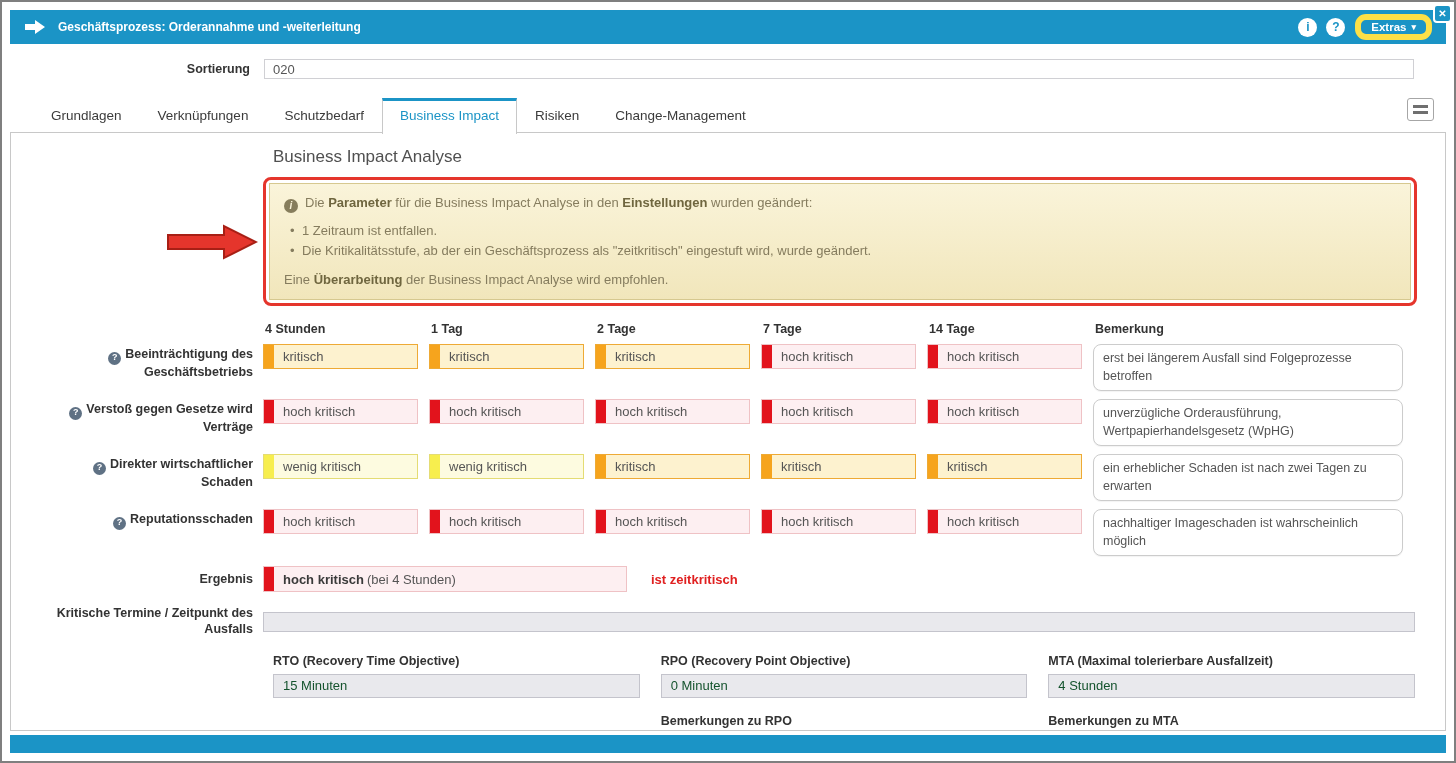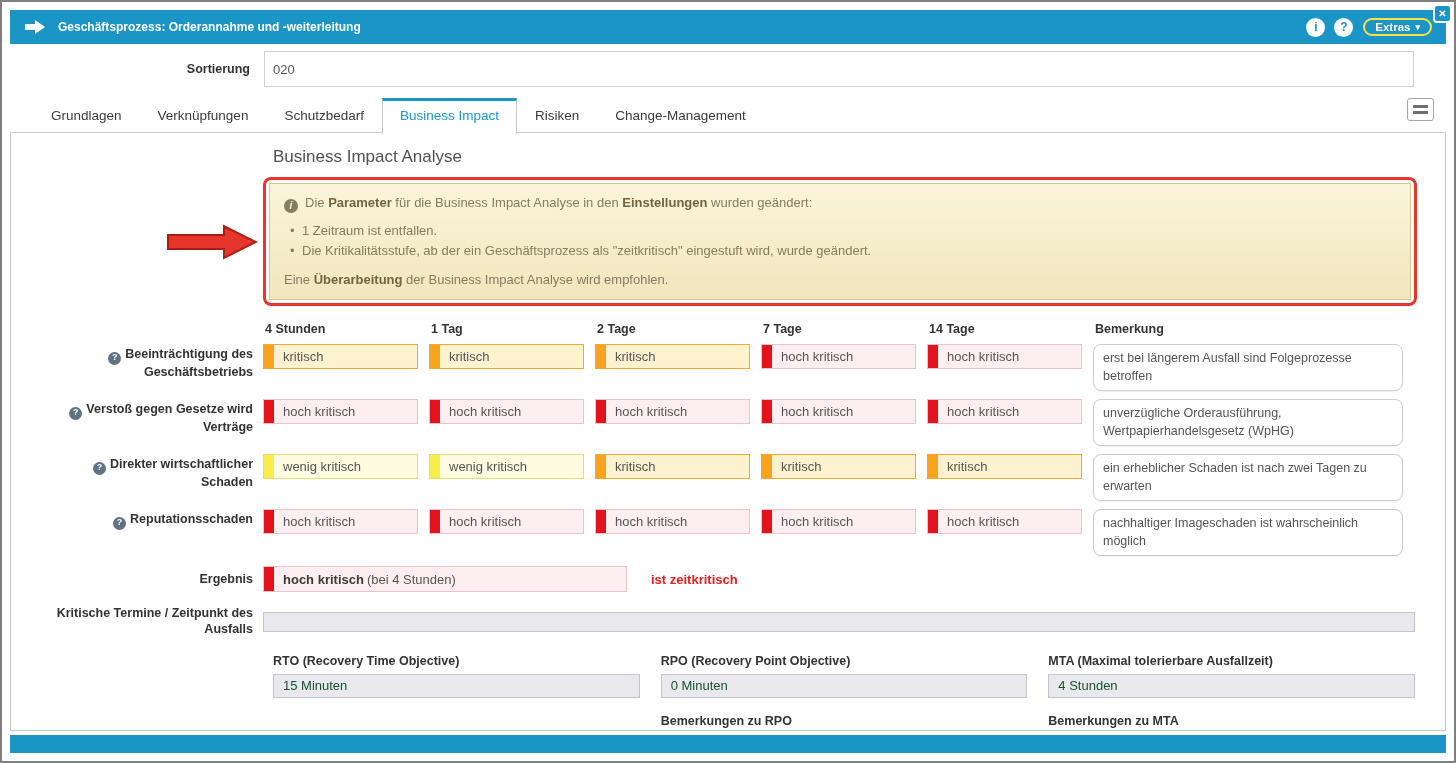--- a/index.html
+++ b/index.html
@@ -16,35 +16,35 @@
   }
   .titlebar .app-arrow { margin-right:12px; display:flex; align-items:center; }
   .titlebar h1 { font-size:12px; color:#fff; font-weight:bold; }
   .tb-spacer { flex:1; }
   .round-btn {
     width:19px; height:19px; border-radius:50%; background:#fff; color:#1b94c6;
     font-size:12px; font-weight:bold; display:flex; align-items:center; justify-content:center;
     margin-left:9px; cursor:pointer; user-select:none;
   }
   .extras-btn {
-    margin-left:10px; border:2px solid #fde047; border-radius:11px; color:#fff;
+    margin-left:10px; border:6px solid #fde047; border-radius:11px; color:#fff;
     font-size:11.5px; font-weight:bold; padding:1px 10px; display:flex; align-items:center; gap:5px;
     cursor:pointer; user-select:none;
   }
   .extras-btn .caret { font-size:9px; }
   .close-btn {
     position:absolute; top:2px; right:2px; width:19px; height:19px; background:#1b94c6;
     color:#fff; border:2px solid #fff; border-radius:4px; font-size:10px; font-weight:bold;
     display:flex; align-items:center; justify-content:center; cursor:pointer; z-index:10;
   }
   
   .sort-row { display:flex; align-items:center; margin:14px 0 0 0; height:22px; flex:0 0 auto; }
   .sort-row .lbl { width:240px; text-align:right; font-size:12.5px; font-weight:bold; color:#333; margin-right:14px; }
   .sort-row input {
-    flex:1; margin-right:32px; height:36px; border:1px solid #d0d0d4; background:#fff;
+    flex:1; margin-right:32px; height:20px; border:1px solid #d0d0d4; background:#fff;
     font-size:13px; color:#555; padding:0 8px; font-family:inherit; outline:none;
   }
   
   .tabs-row { display:flex; align-items:flex-start; margin-top:18px; flex:0 0 auto; position:relative; z-index:2; }
   .tabs { display:flex; margin-left:23px; }
   .tab {
     padding:9px 17px 10px; font-size:13.5px; color:#3b3b3b; cursor:pointer; white-space:nowrap;
     border:1px solid transparent; border-bottom:none; background:transparent;
   }
   .tab[data-active="true"] {

